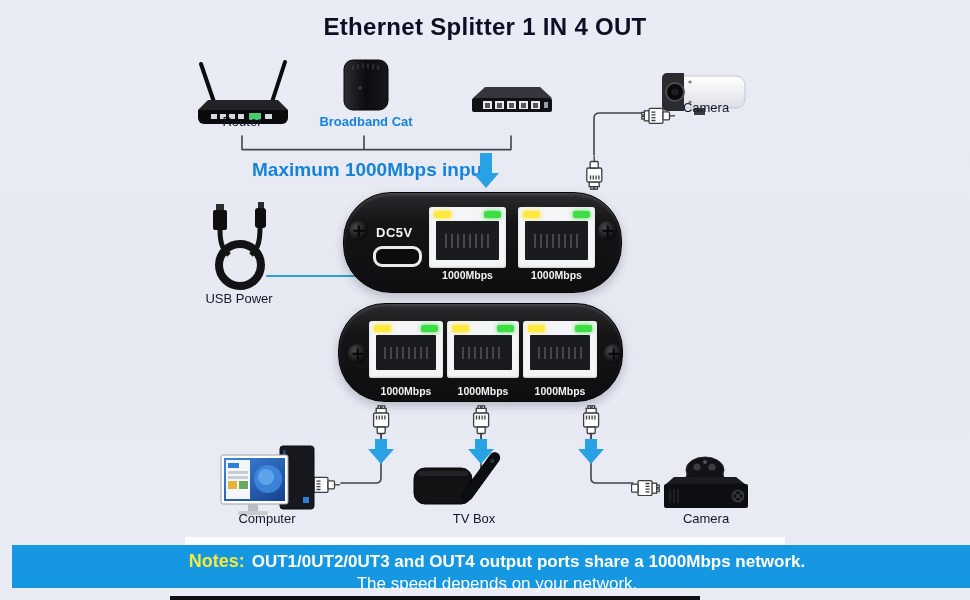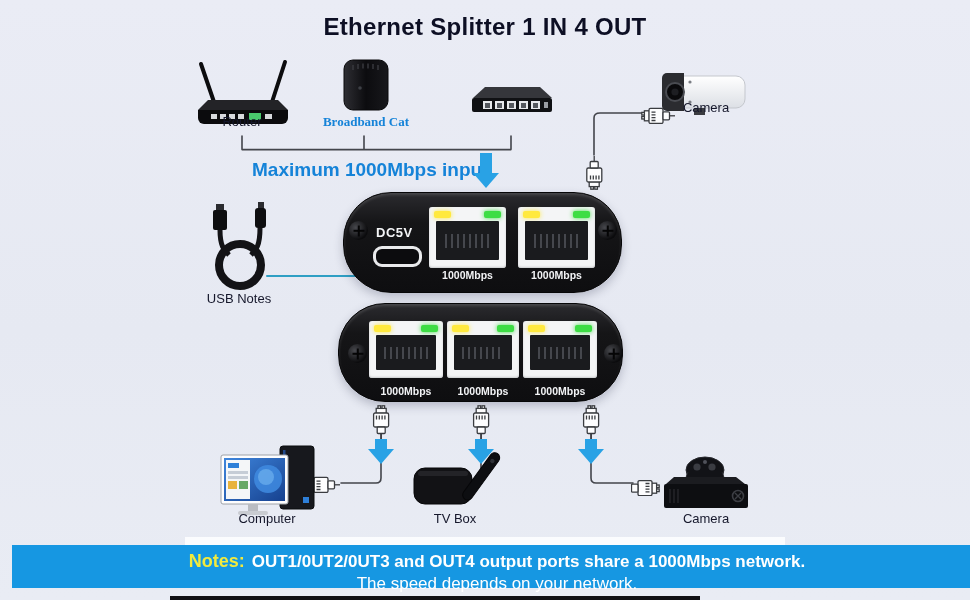--- a/index.html
+++ b/index.html
@@ -4,21 +4,21 @@
 <style>
   html,body{margin:0;padding:0;background:#d8dbe4;}
   .stage{position:relative;width:970px;height:600px;overflow:hidden;
          font-family:"Liberation Sans",sans-serif;
          background:linear-gradient(180deg,#eaecf5 0%,#e6e9f2 55%,#e9ecf4 100%);}
   .abs{position:absolute;}
   
   .title{left:0;right:0;top:13px;text-align:center;font-size:24px;font-weight:700;
          color:#0d0f24;letter-spacing:.3px;}
   .dev-label{font-size:13px;color:#15172b;text-align:center;font-weight:500;}
-  .dev-label.blue{color:#1583d8;font-weight:700;font-family:Liberation Serif, serif;}
+  .dev-label.blue{color:#1583d8;font-weight:700;}
   .input-note{left:252px;top:159px;font-size:19px;font-weight:700;color:#1583d8;}
   
   svg.lines{left:0;top:0;pointer-events:none;}
   
   .arrow{display:flex;flex-direction:column;align-items:center;}
   .arrow .shaft{width:12px;background:#29a2e5;}
   .arrow .head{width:0;height:0;border-left:13px solid transparent;
                border-right:13px solid transparent;border-top:15px solid #29a2e5;}
   
   .splitter{background:linear-gradient(180deg,#2b2b2f 0%,#151517 30%,#0e0e10 100%);
@@ -162,21 +162,21 @@
 
   <svg class="abs" style="left:203px;top:202px" width="76" height="92">
     <rect x="13" y="2" width="8" height="7" fill="#2b2c30"></rect>
     <rect x="10" y="8" width="14" height="20" rx="2" fill="#0e0e10"></rect>
     <rect x="55" y="0" width="6" height="7" fill="#2b2c30"></rect>
     <rect x="52" y="6" width="11" height="20" rx="3" fill="#0e0e10"></rect>
     <path d="M17,28 C17,44 21,48 26,53" stroke="#131316" stroke-width="5" fill="none"></path>
     <path d="M57,26 C57,44 53,48 48,53" stroke="#131316" stroke-width="5" fill="none"></path>
     <circle cx="37" cy="63" r="21" stroke="#131316" stroke-width="8" fill="none"></circle>
   </svg>
-  <div class="abs dev-label" style="left:189px;top:291px;width:100px">USB Notes</div>
+  <div class="abs dev-label" style="left:189px;top:291px;width:100px">USB Power</div>
 
   <div class="abs splitter sp-top">
     <div class="abs screw" style="left:5px;top:28px"></div>
     <div class="abs screw" style="left:254px;top:28px"></div>
     <div class="abs dc5v" style="left:32px;top:32px">DC5V</div>
     <div class="abs usbc" style="left:29px;top:53px"></div>
     <div class="abs rj45" style="left:85px;top:14px;width:77px;height:61px">
       <span class="led y"></span>
       <span class="led g"></span>
       <div class="hole">
@@ -273,21 +273,21 @@
   <div class="abs dev-label" style="left:217px;top:511px;width:100px">Computer</div>
 
   <svg class="abs" style="left:408px;top:444px" width="95" height="64">
     <rect x="6" y="24" width="58" height="36" rx="11" fill="#121215" stroke="#060608"></rect>
     <rect x="10" y="27" width="50" height="5" rx="2.5" fill="#232327"></rect>
     <g transform="rotate(36 72 34)">
       <rect x="67" y="4" width="10" height="56" rx="5" fill="#0d0e11" stroke="#060608"></rect>
       <circle cx="72" cy="13" r="2.2" fill="#2e3036"></circle>
     </g>
   </svg>
-  <div class="abs dev-label" style="left:405px;top:511px;width:100px">TV Box</div>
+  <div class="abs dev-label" style="left:424px;top:511px;width:100px">TV Box</div>
 
   <svg class="abs" style="left:650px;top:450px" width="104" height="64">
     <ellipse cx="55" cy="20" rx="19" ry="13" fill="#121317" stroke="#26272c"></ellipse>
     <path d="M38,22 q-4,8 0,11 q4,3 7,-3 M72,22 q4,8 0,11 q-4,3 -7,-3" fill="#121317" stroke="#26272c"></path>
     <circle cx="47" cy="17" r="3.6" fill="#3a3c42"></circle>
     <circle cx="62" cy="17" r="3.6" fill="#3a3c42"></circle>
     <circle cx="55" cy="12" r="2" fill="#50525a"></circle>
     <path d="M24,27 h62 l9,7 H16 z" fill="#1b1c20"></path>
     <rect x="14" y="34" width="84" height="24" rx="2" fill="#0d0e11"></rect>
     <g stroke="#2a2b30" stroke-width="1.2">

